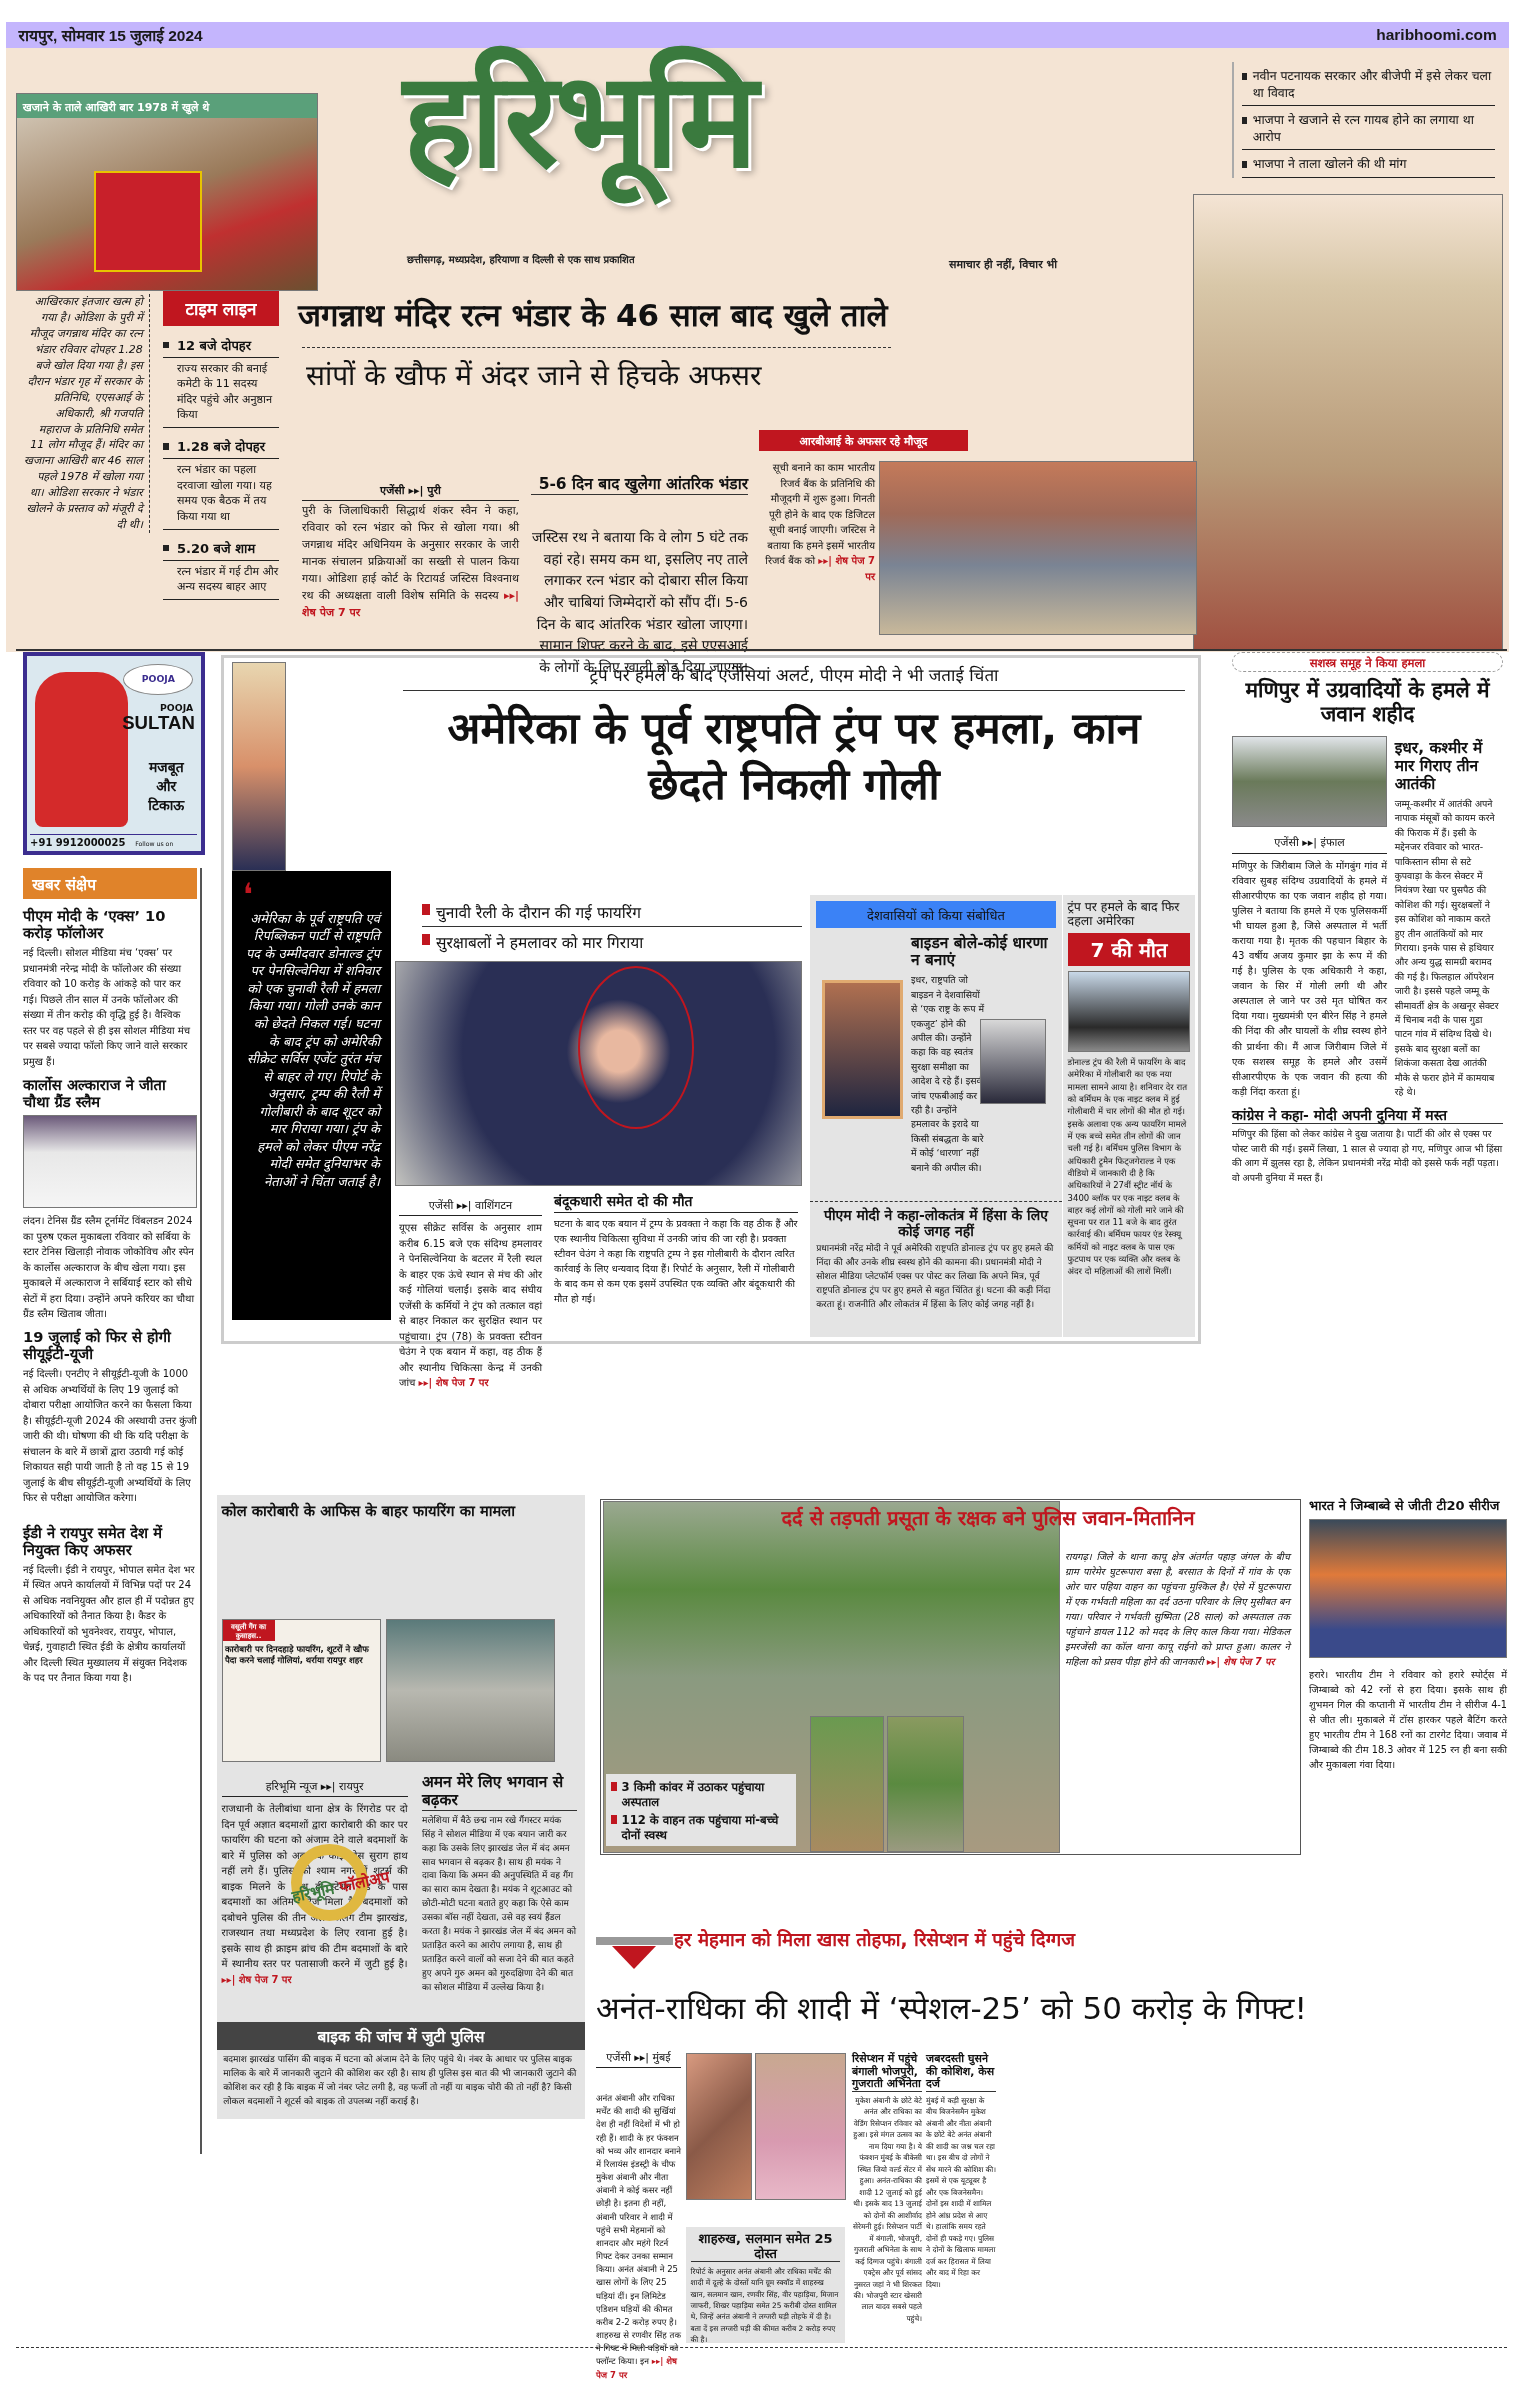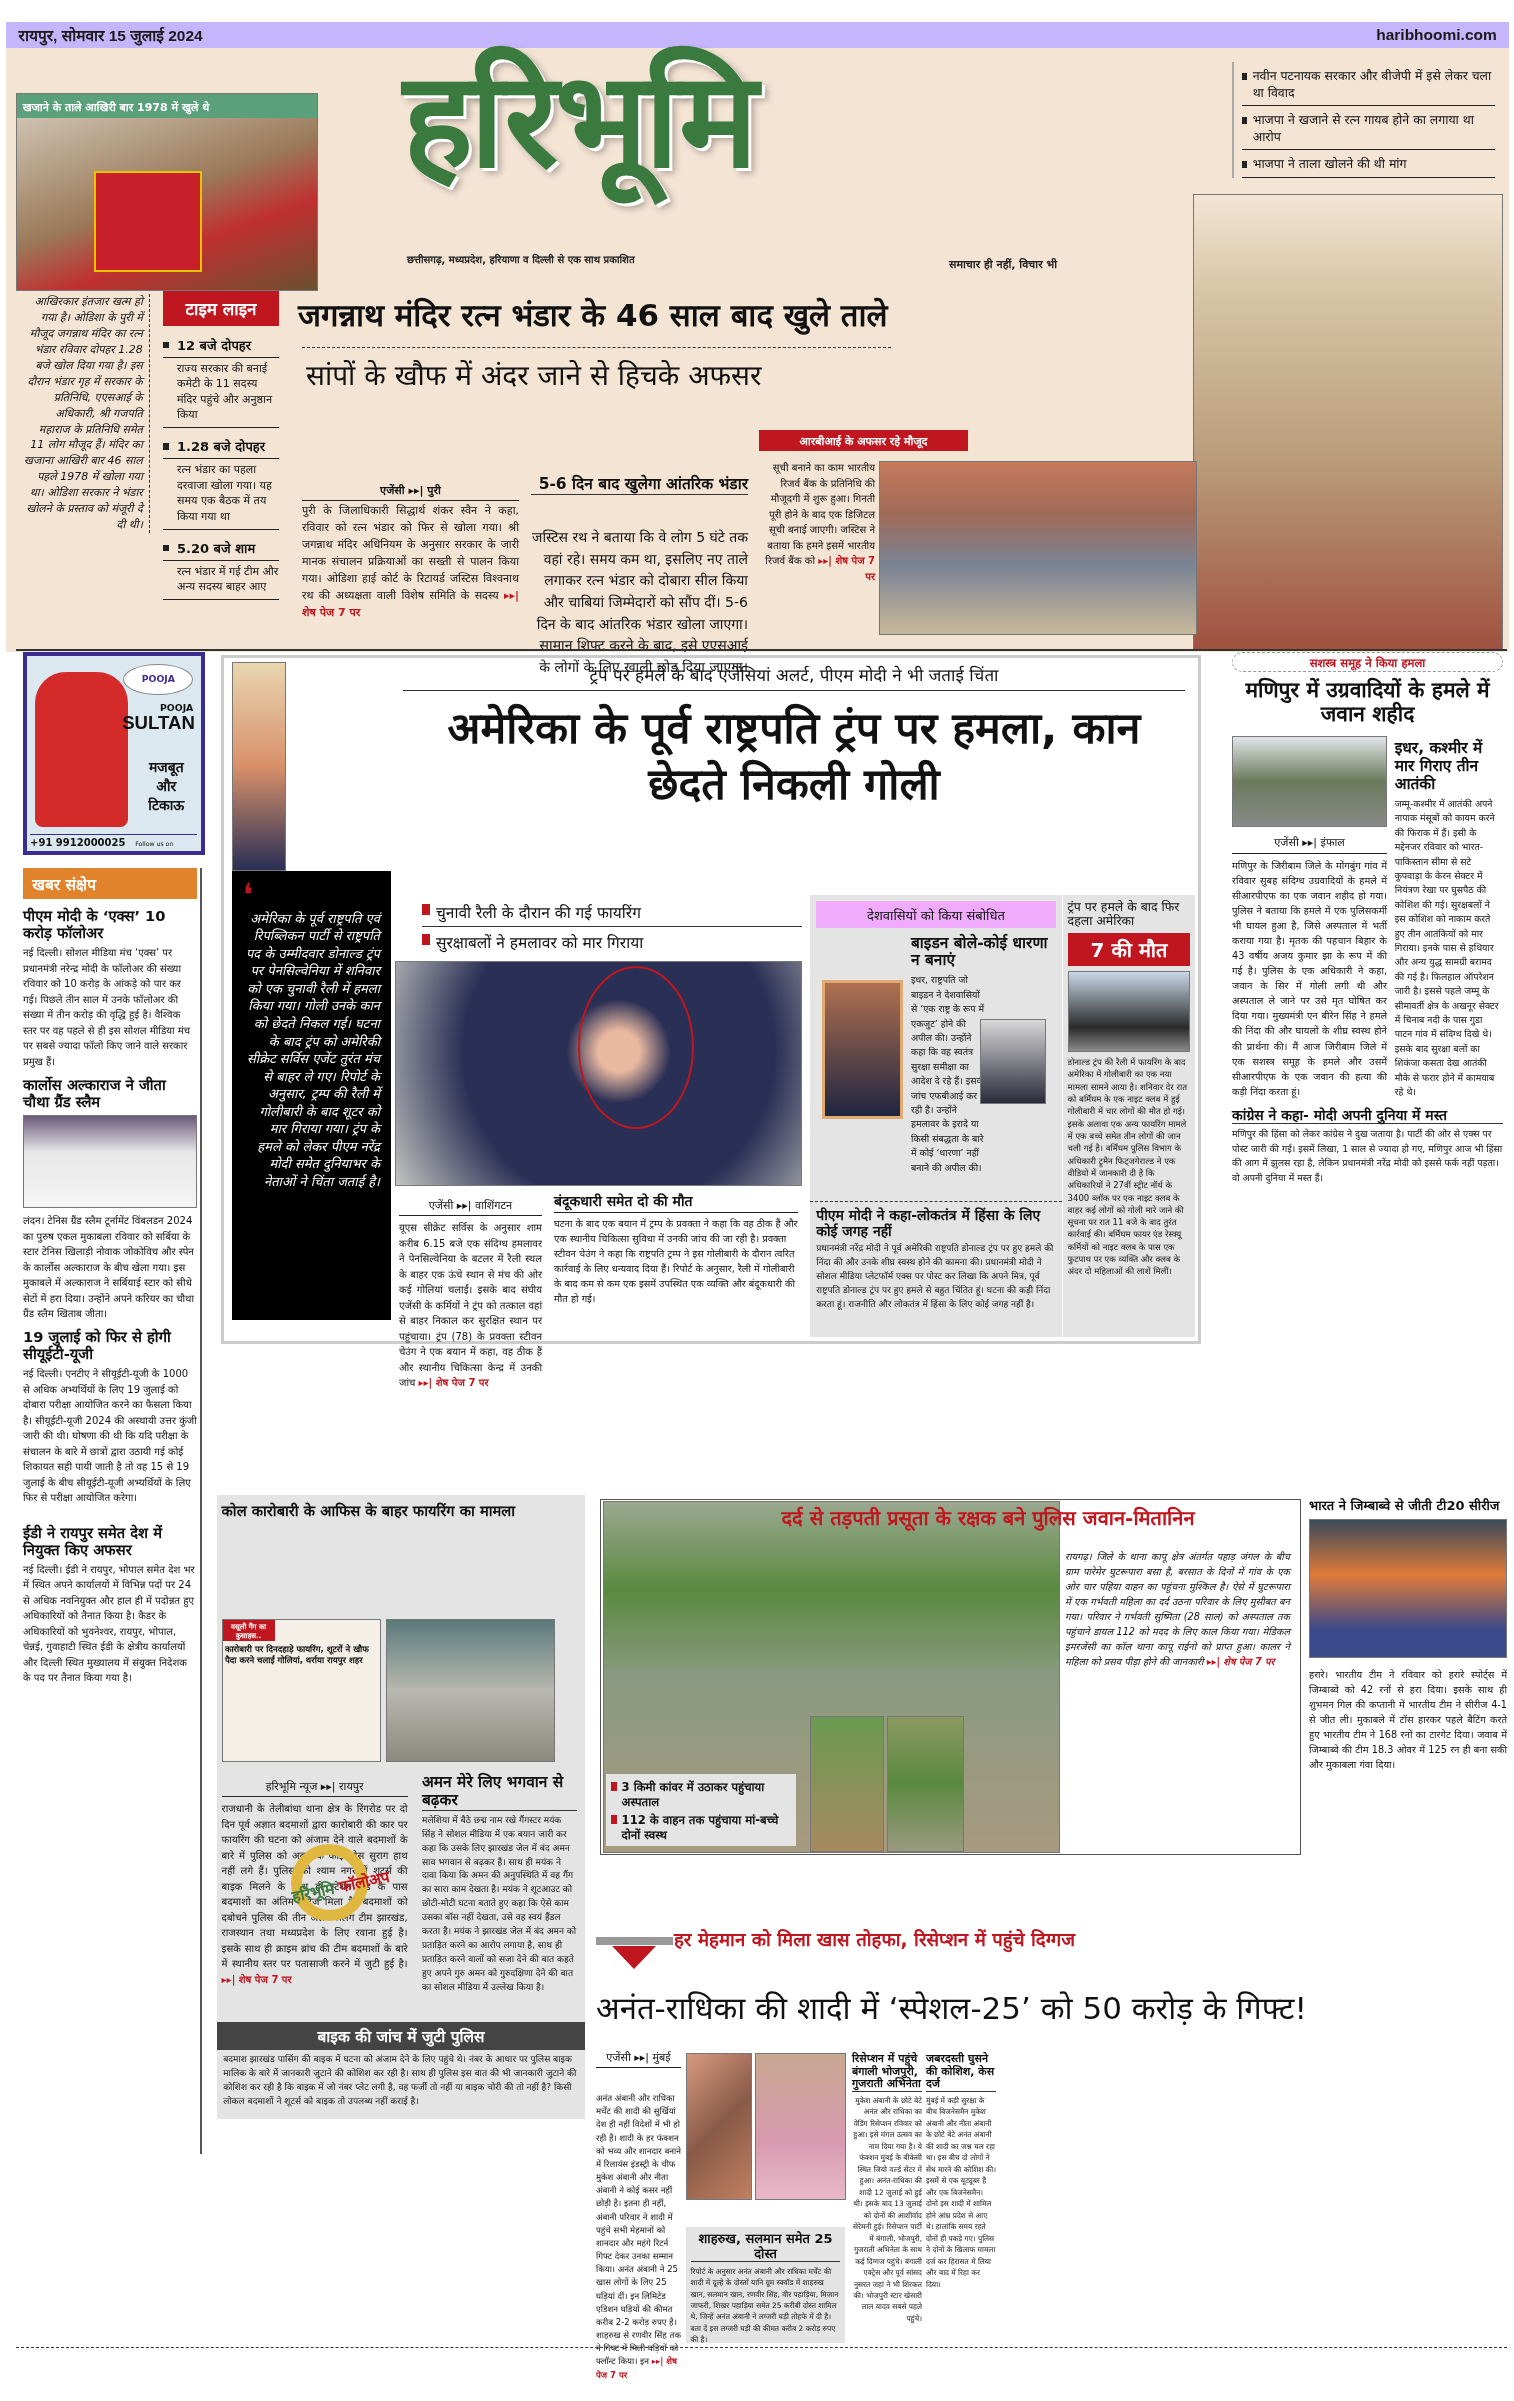--- a/index.html
+++ b/index.html
@@ -143,27 +143,27 @@
   <span>यूएस सीक्रेट सर्विस के अनुसार शाम करीब 6.15 बजे एक संदिग्ध हमलावर ने पेनसिल्वेनिया के बटलर में रैली स्थल के बाहर एक ऊंचे स्थान से मंच की ओर कई गोलियां चलाईं। इसके बाद संघीय एजेंसी के कर्मियों ने ट्रंप को तत्काल वहां से बाहर निकाल कर सुरक्षित स्थान पर पहुंचाया। ट्रंप (78) के प्रवक्ता स्टीवन चेउंग ने एक बयान में कहा, वह ठीक हैं और स्थानीय चिकित्सा केन्द्र में उनकी जांच</span>
   <span class="more">▸▸| शेष पेज 7 पर</span>
 </div>
 
 <div class="abs" style="left:554px;top:1193px;width:244px">
   <div class="h1" style="font-size:14px;border-bottom:1.5px solid #222;padding-bottom:3.1px">बंदूकधारी समेत दो की मौत</div>
   <div class="body" style="font-size:9.7px;text-align:left;margin-top:3.1px">घटना के बाद एक बयान में ट्रम्प के प्रवक्ता ने कहा कि वह ठीक हैं और एक स्थानीय चिकित्सा सुविधा में उनकी जांच की जा रही है। प्रवक्ता स्टीवन चेउंग ने कहा कि राष्ट्रपति ट्रम्प ने इस गोलीबारी के दौरान त्वरित कार्रवाई के लिए धन्यवाद दिया हैं। रिपोर्ट के अनुसार, रैली में गोलीबारी के बाद कम से कम एक इसमें उपस्थित एक व्यक्ति और बंदूकधारी की मौत हो गई।</div>
 </div>
 
 <div class="abs box-grey" style="left:810px;top:895px;width:252px;height:442px">
-  <div style="background:#f0abfc;margin:6.2px;padding:4.6px;font-size:13px;text-align:center">देशवासियों को किया संबोधित</div>
+  <div style="background:#3b82f6;margin:6.2px;padding:4.6px;font-size:13px;text-align:center">देशवासियों को किया संबोधित</div>
   <div class="h1" style="font-size:15.5px;margin:3.1px 6.2px 3.1px 101px">बाइडन बोले-कोई धारणा न बनाएं</div>
   <div class="photo" style="position:absolute;left:11.6px;top:85px;width:81px;height:139px;background:linear-gradient(180deg,#b07050,#1f2540);border:3.9px solid #e0aa70"></div>
   <div class="photo" style="position:absolute;left:170px;top:124px;width:66px;height:85px;background:linear-gradient(180deg,#d8d8d8,#2a2a3a)"></div>
   <div class="body" style="font-size:9.3px;margin-left:101px;margin-right:74px;text-align:left">इधर, राष्ट्रपति जो बाइडन ने देशवासियों से ‘एक राष्ट्र के रूप में एकजुट’ होने की अपील की। उन्होंने कहा कि वह स्वतंत्र सुरक्षा समीक्षा का आदेश दे रहे हैं। इसकी जांच एफबीआई कर रही है। उन्होंने हमलावर के इरादे या किसी संबद्धता के बारे में कोई ‘धारणा’ नहीं बनाने की अपील की।</div>
   <div style="position:absolute;left:0;top:306px;width:252px;border-top:1.5px dashed #333;padding:4.6px 6.2px">
-    <div class="h1" style="font-size:14px;text-align:left">पीएम मोदी ने कहा-लोकतंत्र में हिंसा के लिए कोई जगह नहीं</div>
+    <div class="h1" style="font-size:14px;text-align:center">पीएम मोदी ने कहा-लोकतंत्र में हिंसा के लिए कोई जगह नहीं</div>
     <div class="body" style="font-size:9px;text-align:left;margin-top:3.1px">प्रधानमंत्री नरेंद्र मोदी ने पूर्व अमेरिकी राष्ट्रपति डोनाल्ड ट्रंप पर हुए हमले की निंदा की और उनके शीघ्र स्वस्थ होने की कामना की। प्रधानमंत्री मोदी ने सोशल मीडिया प्लेटफॉर्म एक्स पर पोस्ट कर लिखा कि अपने मित्र, पूर्व राष्ट्रपति डोनाल्ड ट्रंप पर हुए हमले से बहुत चिंतित हूं। घटना की कड़ी निंदा करता हूं। राजनीति और लोकतंत्र में हिंसा के लिए कोई जगह नहीं है।</div>
   </div>
 </div>
 
 <div class="abs box-grey" style="left:1063px;top:895px;width:132px;height:442px;padding:4.6px">
   <div class="h1" style="font-size:12.4px;font-weight:normal">ट्रंप पर हमले के बाद फिर दहला अमेरिका</div>
   <div class="red-tag" style="font-size:20px;margin:4.6px 0;padding:3.1px">7 की मौत</div>
   <div class="photo" style="height:81px;background:linear-gradient(180deg,#c8d8e8,#2a2a2a 70%,#8a8a8a)"></div>
   <div class="body" style="font-size:8.5px;text-align:left;margin-top:4.6px;line-height:1.45">डोनाल्ड ट्रंप की रैली में फायरिंग के बाद अमेरिका में गोलीबारी का एक नया मामला सामने आया है। शनिवार देर रात को बर्मिंघम के एक नाइट क्लब में हुई गोलीबारी में चार लोगों की मौत हो गई। इसके अलावा एक अन्य फायरिंग मामले में एक बच्चे समेत तीन लोगों की जान चली गई है। बर्मिंघम पुलिस विभाग के अधिकारी ट्रूमैन फिट्जगेराल्ड ने एक वीडियो में जानकारी दी है कि अधिकारियों ने 27वीं स्ट्रीट नॉर्थ के 3400 ब्लॉक पर एक नाइट क्लब के बाहर कई लोगों को गोली मारे जाने की सूचना पर रात 11 बजे के बाद तुरंत कार्रवाई की। बर्मिंघम फायर एंड रेस्क्यू कर्मियों को नाइट क्लब के पास एक फुटपाथ पर एक व्यक्ति और क्लब के अंदर दो महिलाओं की लाशें मिलीं।</div>
 </div>

